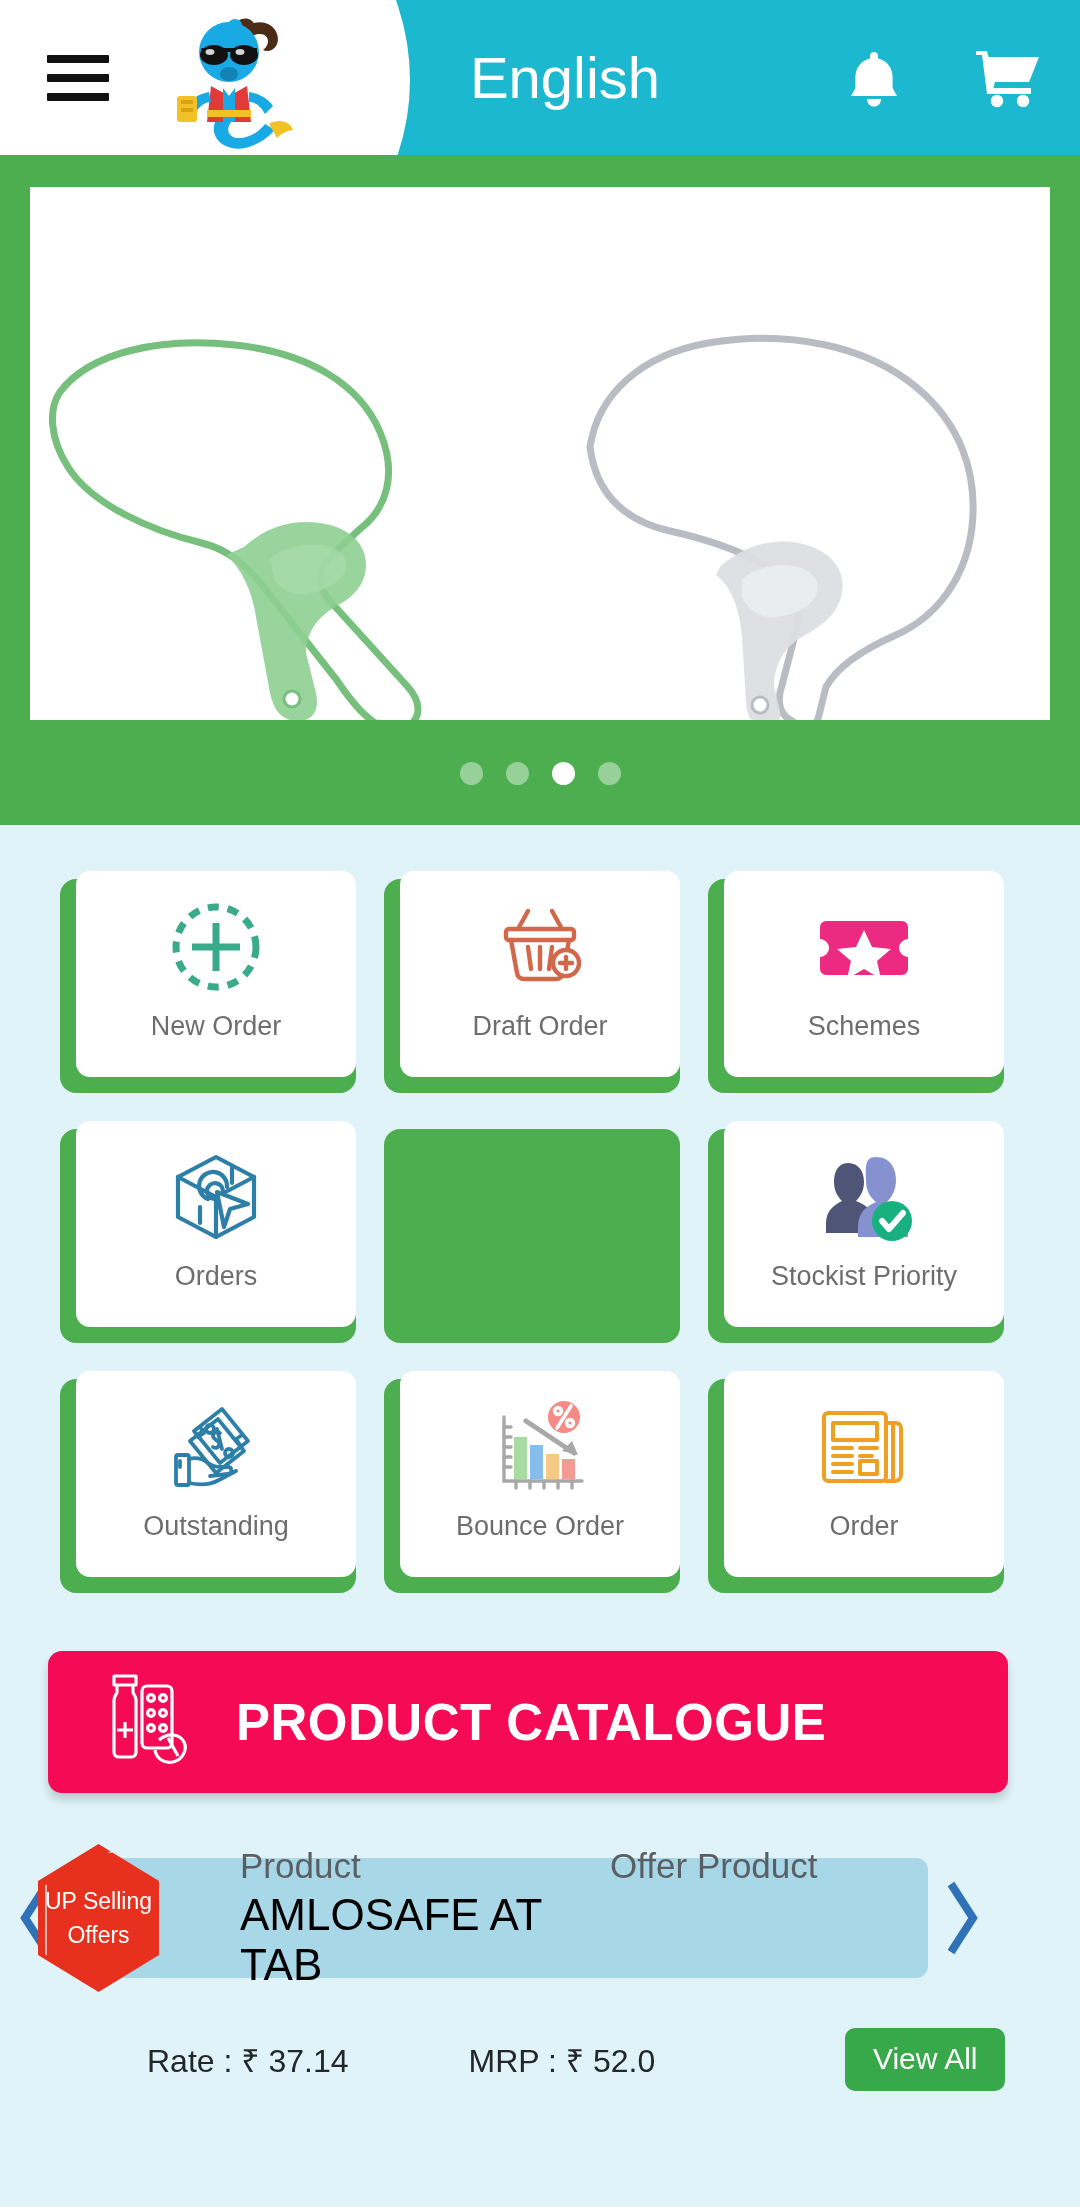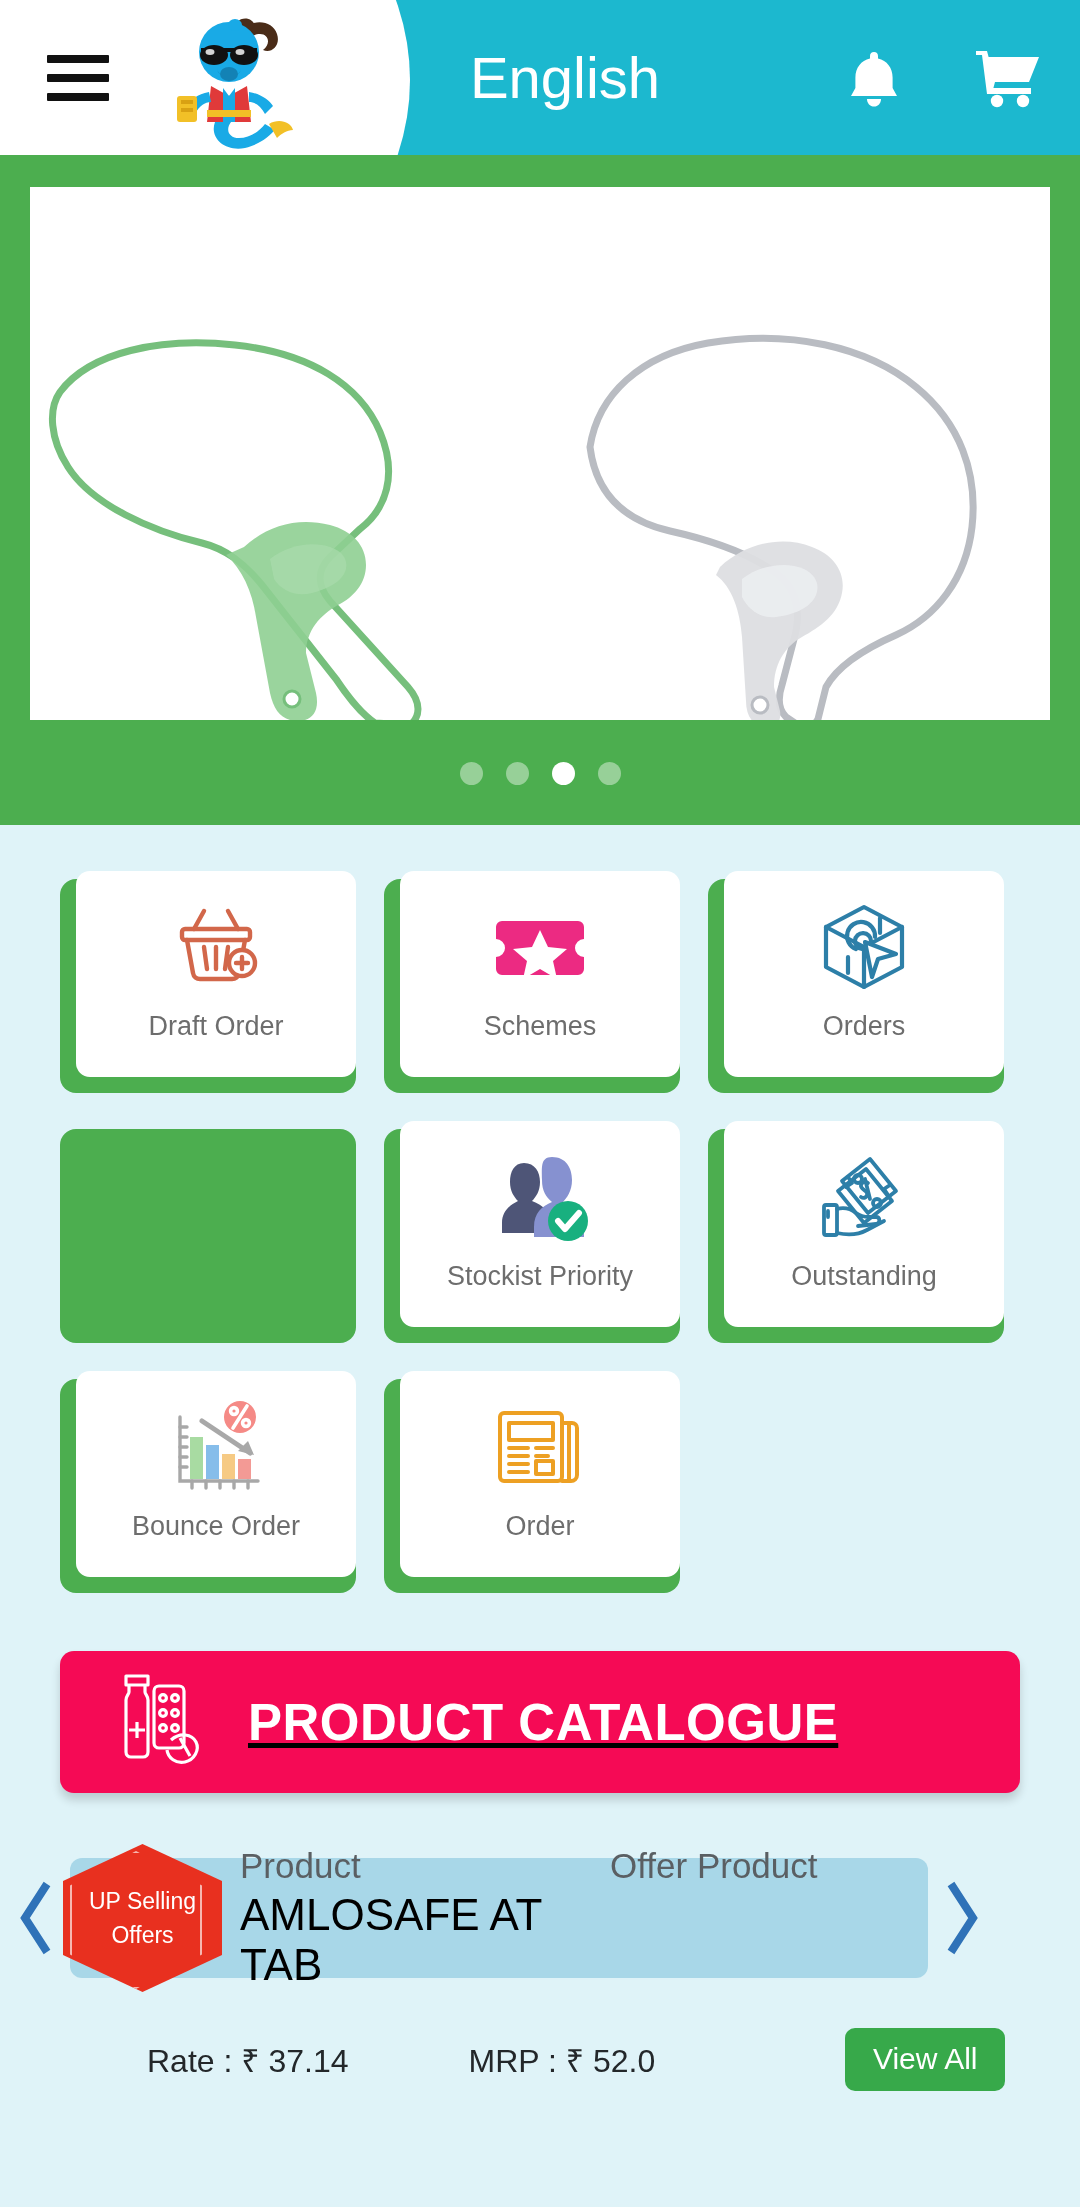--- a/index.html
+++ b/index.html
@@ -182,22 +182,21 @@
   }
   .tile-label {
     margin-top: 10px;
     font-size: 27px;
     color: #6d6d6d;
     font-weight: 400;
   }
 
   
   .catalogue-wrap {
-    padding: 58px 60px 0 60px;
-    text-decoration: underline;
+    padding: 58px 60px 0 48px;
   }
   .catalogue {
     position: relative;
     width: 960px;
     height: 142px;
     background: #f50a55;
     border-radius: 14px;
     display: flex;
     align-items: center;
     box-shadow: 0 7px 10px rgba(0,0,0,0.16);
@@ -241,34 +240,33 @@
     height: 120px;
     background: #a8d7e8;
     border-radius: 12px;
     display: flex;
     align-items: center;
   }
   .offer-badge {
     position: absolute;
     left: -32px;
     top: -14px;
-    width: 159px;
+    width: 121px;
     height: 148px;
     background: #e8301f;
     clip-path: polygon(50% 0%, 100% 25%, 100% 75%, 50% 100%, 0% 75%, 0% 25%);
     display: flex;
     flex-direction: column;
     align-items: center;
     justify-content: center;
     color: #ffffff;
     font-size: 23px;
     line-height: 1.5;
     text-align: center;
     cursor: pointer;
-    margin-left: 25px;
   }
   .offer-badge::after {
     content: "";
     position: absolute;
     left: 7px; top: 7px;
     width: 128px; height: 134px;
     border: 2px solid rgba(255,255,255,0.65);
     clip-path: polygon(50% 0%, 100% 25%, 100% 75%, 50% 100%, 0% 75%, 0% 25%);
   }
   .offer-badge span { position: relative; z-index: 2; }
@@ -400,20 +398,32 @@
     <div class="hero-dots">
       <i></i>
       <i></i>
       <i class="on"></i>
       <i></i>
     </div>
   </div>
 
   <div class="grid">
 
+    <div class="tile">
+      <div class="tile-back"></div>
+      <div class="tile-face">
+        <div class="tile-icon">
+          <svg viewBox="0 0 100 100" width="100" height="100">
+            <circle cx="50" cy="50" r="40" fill="none" stroke="#3aab8a" stroke-width="7" stroke-dasharray="11 9" stroke-linecap="butt"></circle>
+            <path d="M50 26 V74 M26 50 H74" stroke="#3aab8a" stroke-width="7" stroke-linecap="butt"></path>
+          </svg>
+        </div>
+        <div class="tile-label">New Order</div>
+      </div>
+    </div>
 
     <div class="tile">
       <div class="tile-back"></div>
       <div class="tile-face">
         <div class="tile-icon">
           <svg viewBox="0 0 100 100" width="100" height="100">
             <g fill="none" stroke="#d2674a" stroke-width="4.4" stroke-linecap="round" stroke-linejoin="round">
               <path d="M28 32 L38 14"></path>
               <path d="M72 32 L62 14"></path>
               <rect x="16" y="32" width="68" height="11" rx="3"></rect>

